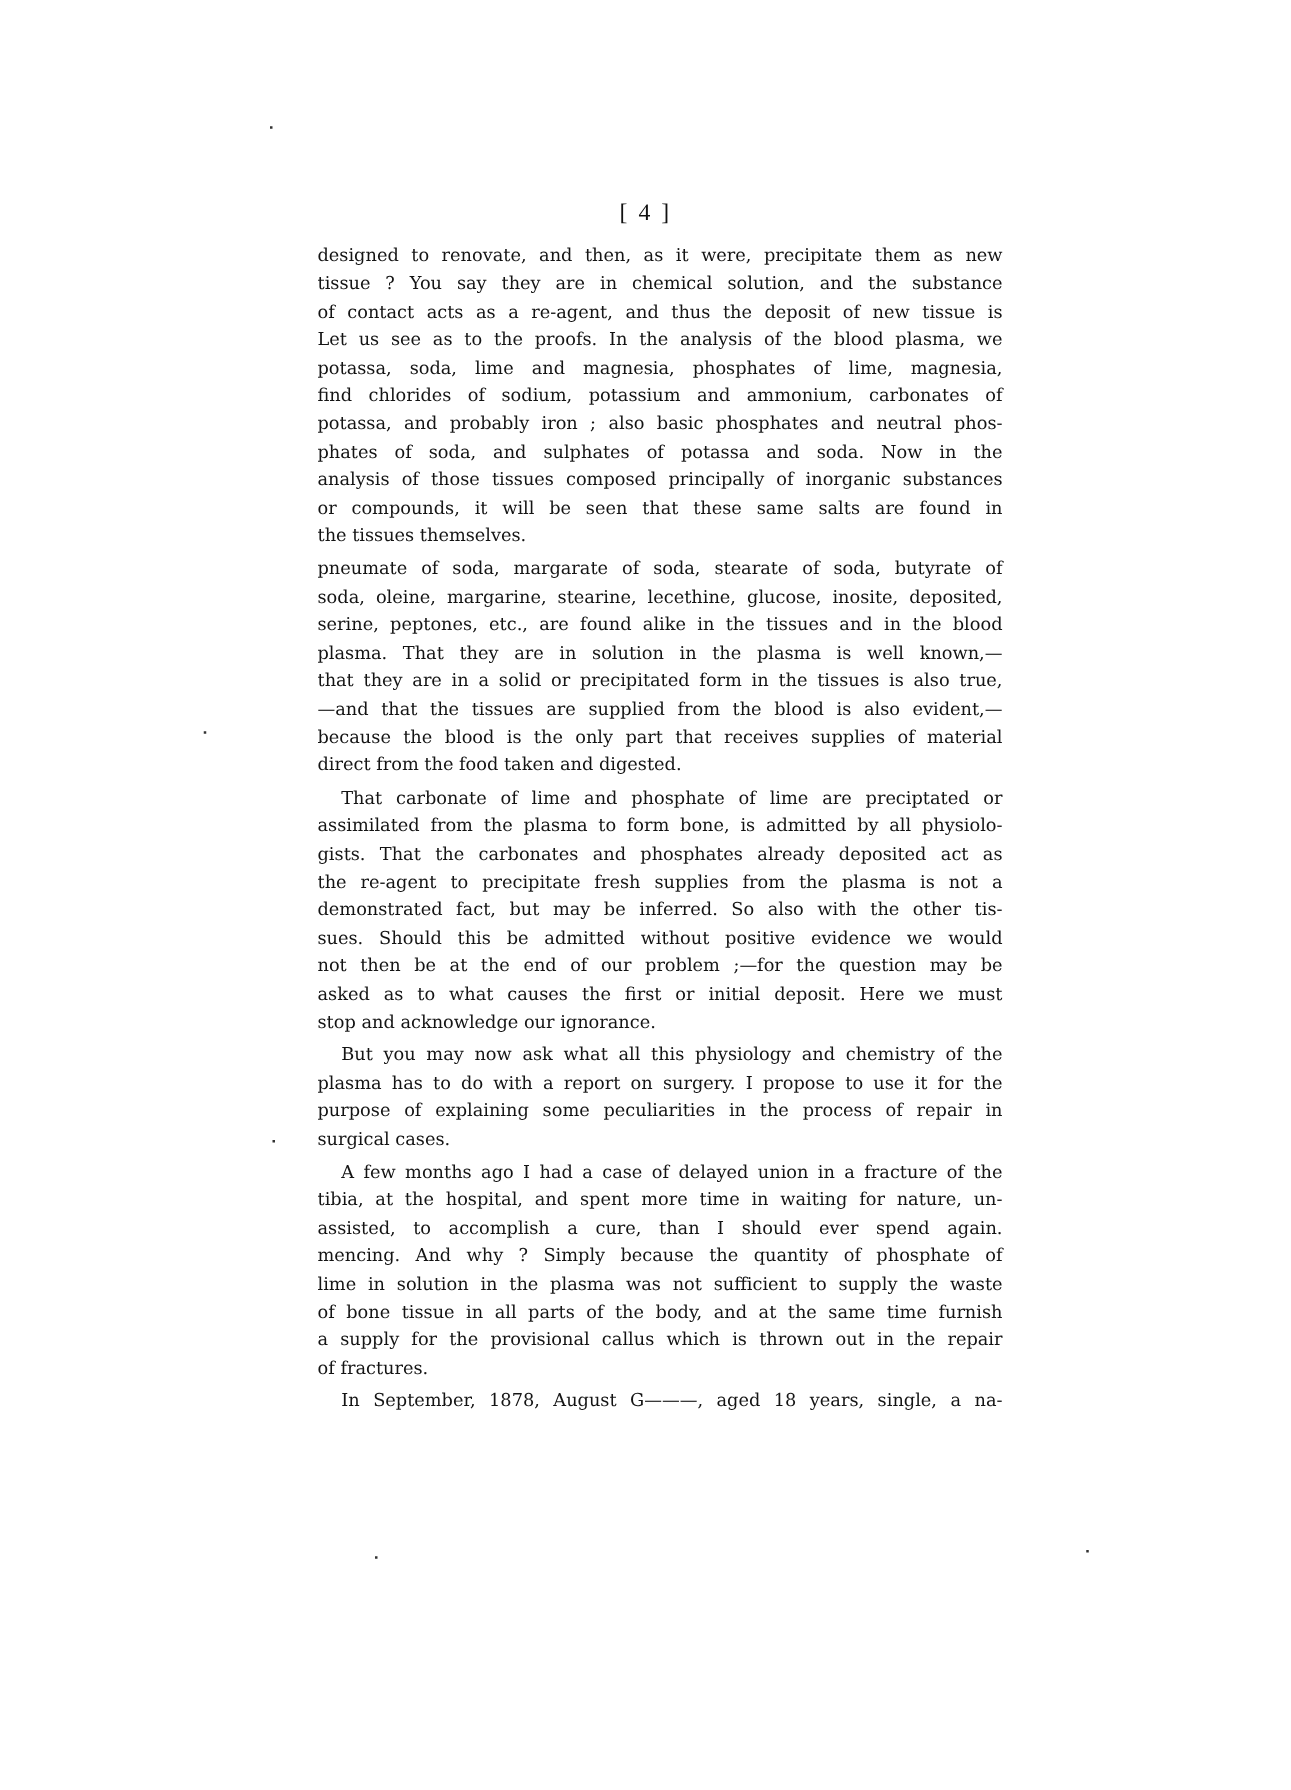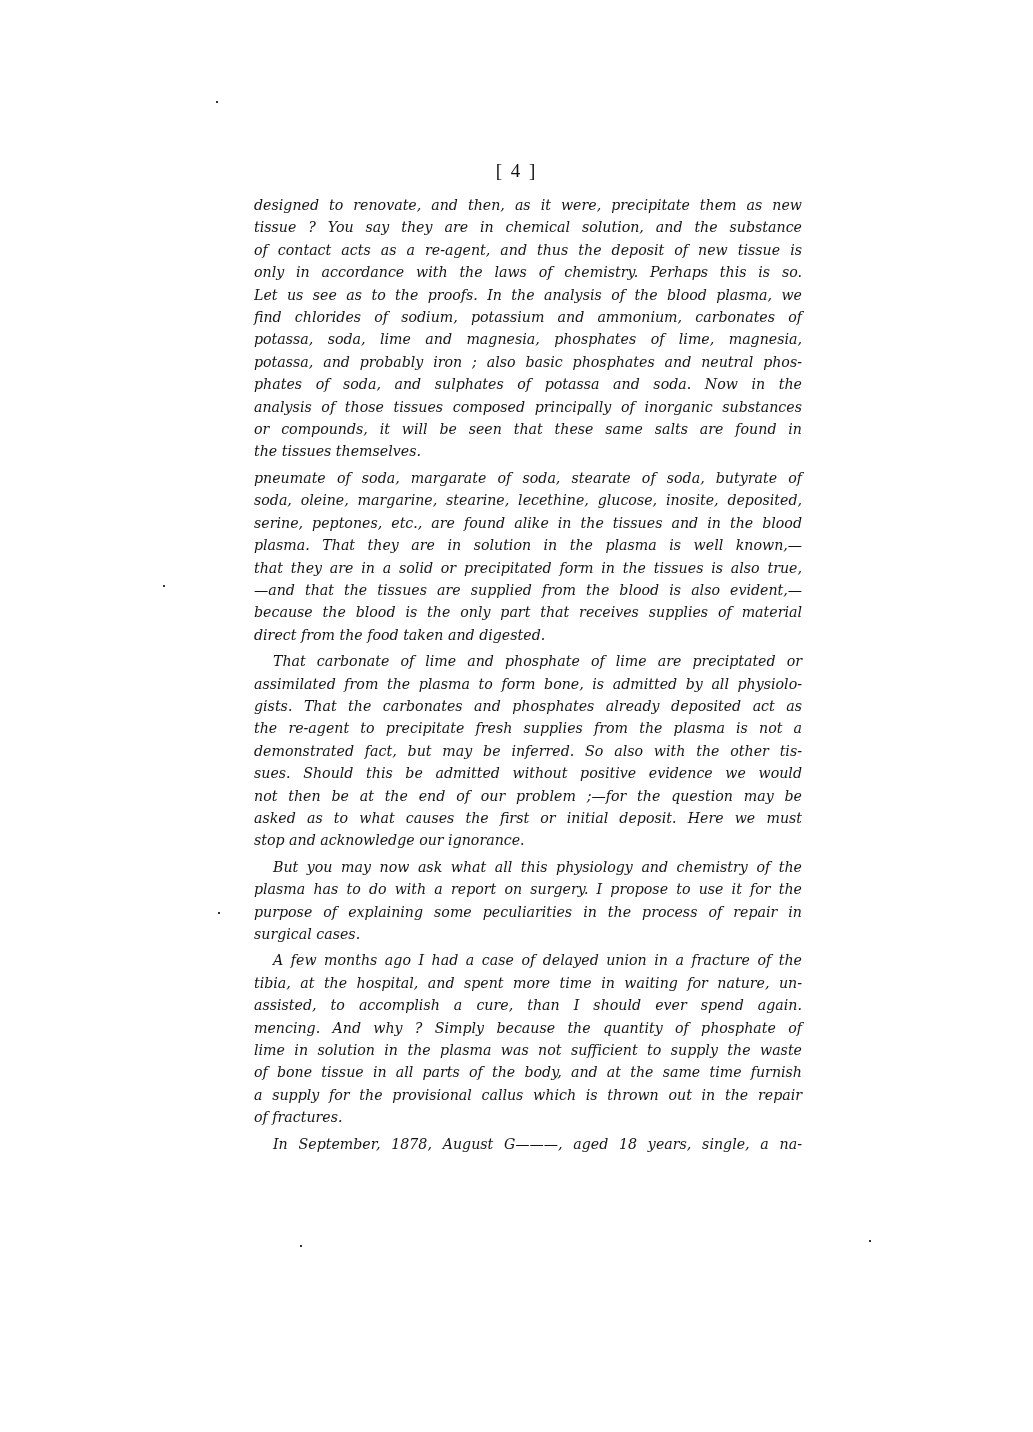--- a/index.html
+++ b/index.html
@@ -9,45 +9,44 @@
       position: absolute; left: 0; width: 1033px; top: 160px;
       text-align: center; font-family: "Liberation Serif", serif; font-size: 19px;
       color: #111; letter-spacing: 2px;
     }
     .body-text {
       position: absolute; left: 235px; top: 194px; width: 567px;
       font-family: "DejaVu Serif", serif; font-size: 14.2px; line-height: 22.4px;
       color: #141414; text-align: justify;
     }
     .para { margin: 0 0 4px 0; text-indent: 19px; }
-    .para .line { display: block; text-align: justify; text-align-last: justify; white-space: nowrap; font-style: italic; }
+    .para .line { display: block; text-align: justify; text-align-last: justify; white-space: nowrap; }
     .para .line.last { text-align-last: left; }
     .speck { position: absolute; width: 2px; height: 2px; background: #333; }
   </style>
 </head>
 <body>
 
 <div class="page">
   <div class="speck" style="left:216px;top:101px;"></div>
   <div class="speck" style="left:163px;top:585px;"></div>
   <div class="speck" style="left:218px;top:912px;"></div>
   <div class="speck" style="left:300px;top:1245px;"></div>
   <div class="speck" style="left:869px;top:1240px;"></div>
 
   <div class="page-number">[ 4 ]</div>
 
   <div class="body-text" id="body-text">
       <p class="para">
         <span class="line">designed to renovate, and then, as it were, precipitate them as new</span>
         <span class="line">tissue ? You say they are in chemical solution, and the substance</span>
         <span class="line">of contact acts as a re-agent, and thus the deposit of new tissue is</span>
-        <span class="line">only in accordance with the laws of chemistry. Perhaps this is so.</span>
         <span class="line">Let us see as to the proofs. In the analysis of the blood plasma, we</span>
+        <span class="line">potassa, soda, lime and magnesia, phosphates of lime, magnesia,</span>
         <span class="line">find chlorides of sodium, potassium and ammonium, carbonates of</span>
-        <span class="line">potassa, soda, lime and magnesia, phosphates of lime, magnesia,</span>
         <span class="line">potassa, and probably iron ; also basic phosphates and neutral phos-</span>
         <span class="line">phates of soda, and sulphates of potassa and soda. Now in the</span>
         <span class="line">analysis of those tissues composed principally of inorganic substances</span>
         <span class="line">or compounds, it will be seen that these same salts are found in</span>
         <span class="line last">the tissues themselves.</span>
       </p>
       <p class="para">
         <span class="line">pneumate of soda, margarate of soda, stearate of soda, butyrate of</span>
         <span class="line">soda, oleine, margarine, stearine, lecethine, glucose, inosite, deposited,</span>
         <span class="line">serine, peptones, etc., are found alike in the tissues and in the blood</span>

